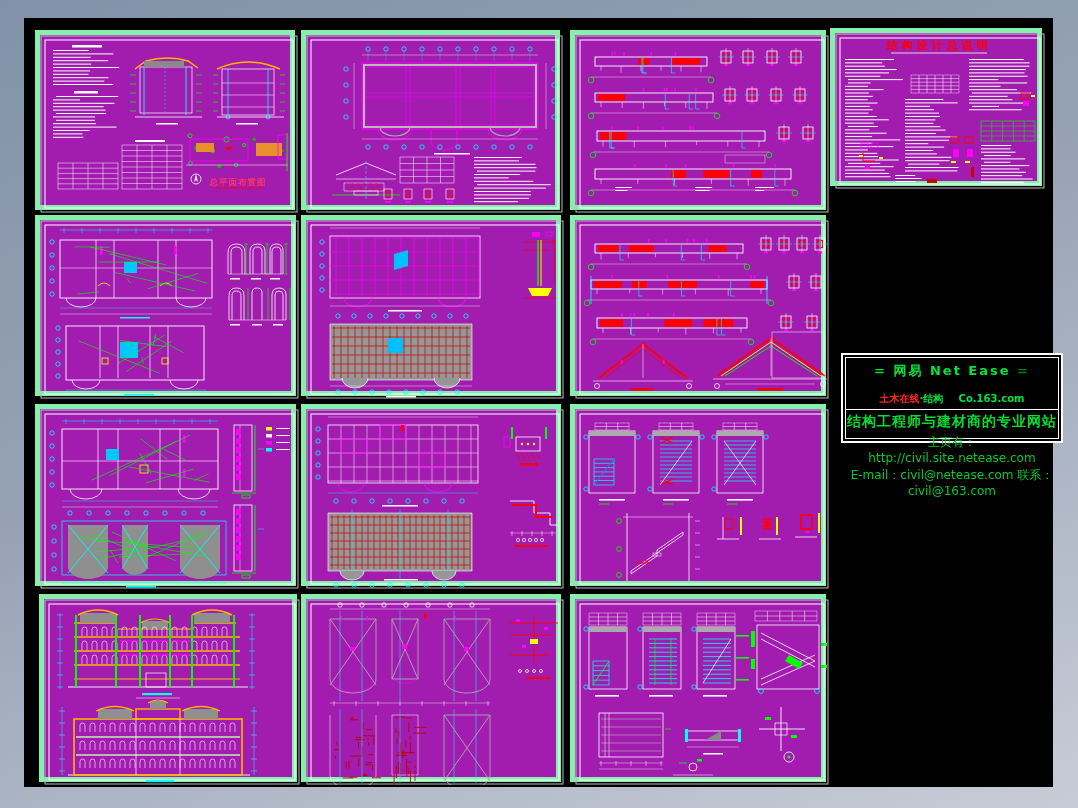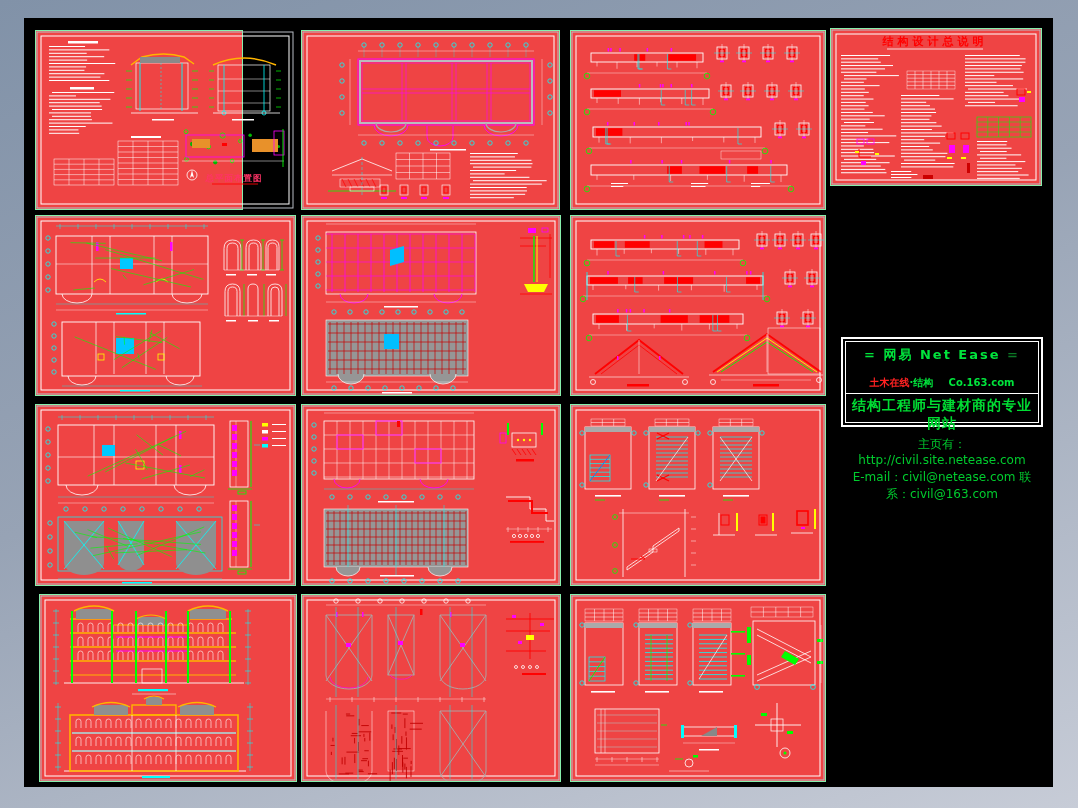--- a/index.html
+++ b/index.html
@@ -1,40 +1,40 @@
 <!DOCTYPE html>
 <html><head>
 <meta charset="utf-8">
 <style>
   html,body{margin:0;padding:0}
   body{width:1078px;height:808px;position:relative;overflow:hidden;
        background:linear-gradient(160deg,#8192a8 0%,#97a3b5 45%,#c7ccd7 100%);
        font-family:"DejaVu Sans",sans-serif}
   .canvas{position:absolute;left:24px;top:18px;width:1029px;height:769px;background:#000}
-  .sheet{position:absolute;background:#ef4444;border:1px solid #86efac;box-sizing:border-box}
+  .sheet{position:absolute;background:#a21caf;border:5px solid #86efac;box-sizing:border-box}
   .sheet svg{display:block}
   .panel{position:absolute;background:#000;border:2px solid #fff;box-sizing:border-box}
   .ne-inner{position:absolute;inset:2px;border:1px solid #fff;display:flex;flex-direction:column;text-align:center}
   .ne-top{border-bottom:1px solid #fff;padding:4px 2px 3px}
   .ne-l1{color:#00e53c;font-size:13px;font-weight:bold;letter-spacing:2px;white-space:nowrap}
   .ne-l1 .eqr{color:#0c7a26}
   .ne-l2{font-size:10px;margin-top:12px;white-space:nowrap}
   .ne-l2 .red{color:#ff2222;font-weight:bold}
   .ne-l2 .grn{color:#00e53c;font-weight:bold}
   .ne-l2 .dom{margin-left:12px}
   .ne-bottom{flex:1;padding-top:3px}
   .ne-l3{color:#00dd33;font-size:14px;font-weight:bold;letter-spacing:1px}
   .ne-l4{color:#00cc2e;font-size:12px;margin-top:3px}
   .ne-l5{color:#00cc2e;font-size:12px;margin-top:2px}
 </style>
 </head>
 <body>
 
 <div class="canvas">
-  <div class="sheet" id="sh-a1" style="left:11px;top:12px;width:208px;height:180px">
+  <div class="sheet" id="sh-a1" style="left:11px;top:12px;width:260px;height:180px">
       <svg width="258" height="178" viewBox="0 0 258 178">
         <rect x="1" y="1" width="256" height="176" fill="none" stroke="#b9bec6" stroke-width="1"></rect>
         <rect x="5" y="5" width="248" height="168" fill="none" stroke="#fff" stroke-width="1"></rect>
         <rect x="32" y="10" width="30" height="2.5" fill="#fff" stroke="none" stroke-width="1"></rect>
         <rect x="13" y="15" width="36.05016651565683" height="1" fill="#fff" stroke="none" stroke-width="1"></rect>
         <rect x="13" y="18.4" width="60.34696990602975" height="1" fill="#fff" stroke="none" stroke-width="1"></rect>
         <rect x="13" y="21.8" width="37.69770460617622" height="1" fill="#fff" stroke="none" stroke-width="1"></rect>
         <rect x="13" y="25.2" width="55.19008361212448" height="1" fill="#fff" stroke="none" stroke-width="1"></rect>
         <rect x="13" y="28.6" width="38.13948774847178" height="1" fill="#fff" stroke="none" stroke-width="1"></rect>
         <rect x="13" y="32" width="66.23590728670169" height="1" fill="#fff" stroke="none" stroke-width="1"></rect>
@@ -1616,21 +1616,21 @@
         <rect x="216" y="136" width="6" height="3" fill="#0f0" stroke="none" stroke-width="1"></rect>
         <circle cx="214" cy="158" r="5" stroke="#fff" fill="none" stroke-width="0.8"></circle>
         <circle cx="214" cy="158" r="1.5" stroke="none" fill="#0f0" stroke-width="0.8"></circle>
         <circle cx="118" cy="168" r="4" stroke="#fff" fill="none" stroke-width="0.8"></circle>
         <line x1="104" y1="164" x2="112" y2="164" stroke="#0f0" stroke-width="0.8"></line>
         <line x1="98" y1="176" x2="138" y2="176" stroke="#fff" stroke-width="0.5"></line>
         <rect x="122" y="160" width="5" height="2.5" fill="#0f0" stroke="none" stroke-width="1"></rect>
       </svg>
     </div>
 
-  <div class="panel" style="left:817px;top:319px;width:202px;height:90px">
+  <div class="panel" style="left:817px;top:335px;width:222px;height:90px">
     <div class="ne-inner">
       <div class="ne-top">
         <div class="ne-l1">
           <span class="eql">=</span>
           <span>网易 Net Ease</span>
           <span class="eqr">=</span>
         </div>
         <div class="ne-l2">
           <span class="red">土木在线</span><span class="grn">·结构</span>
           <span class="grn dom">Co.163.com</span>

